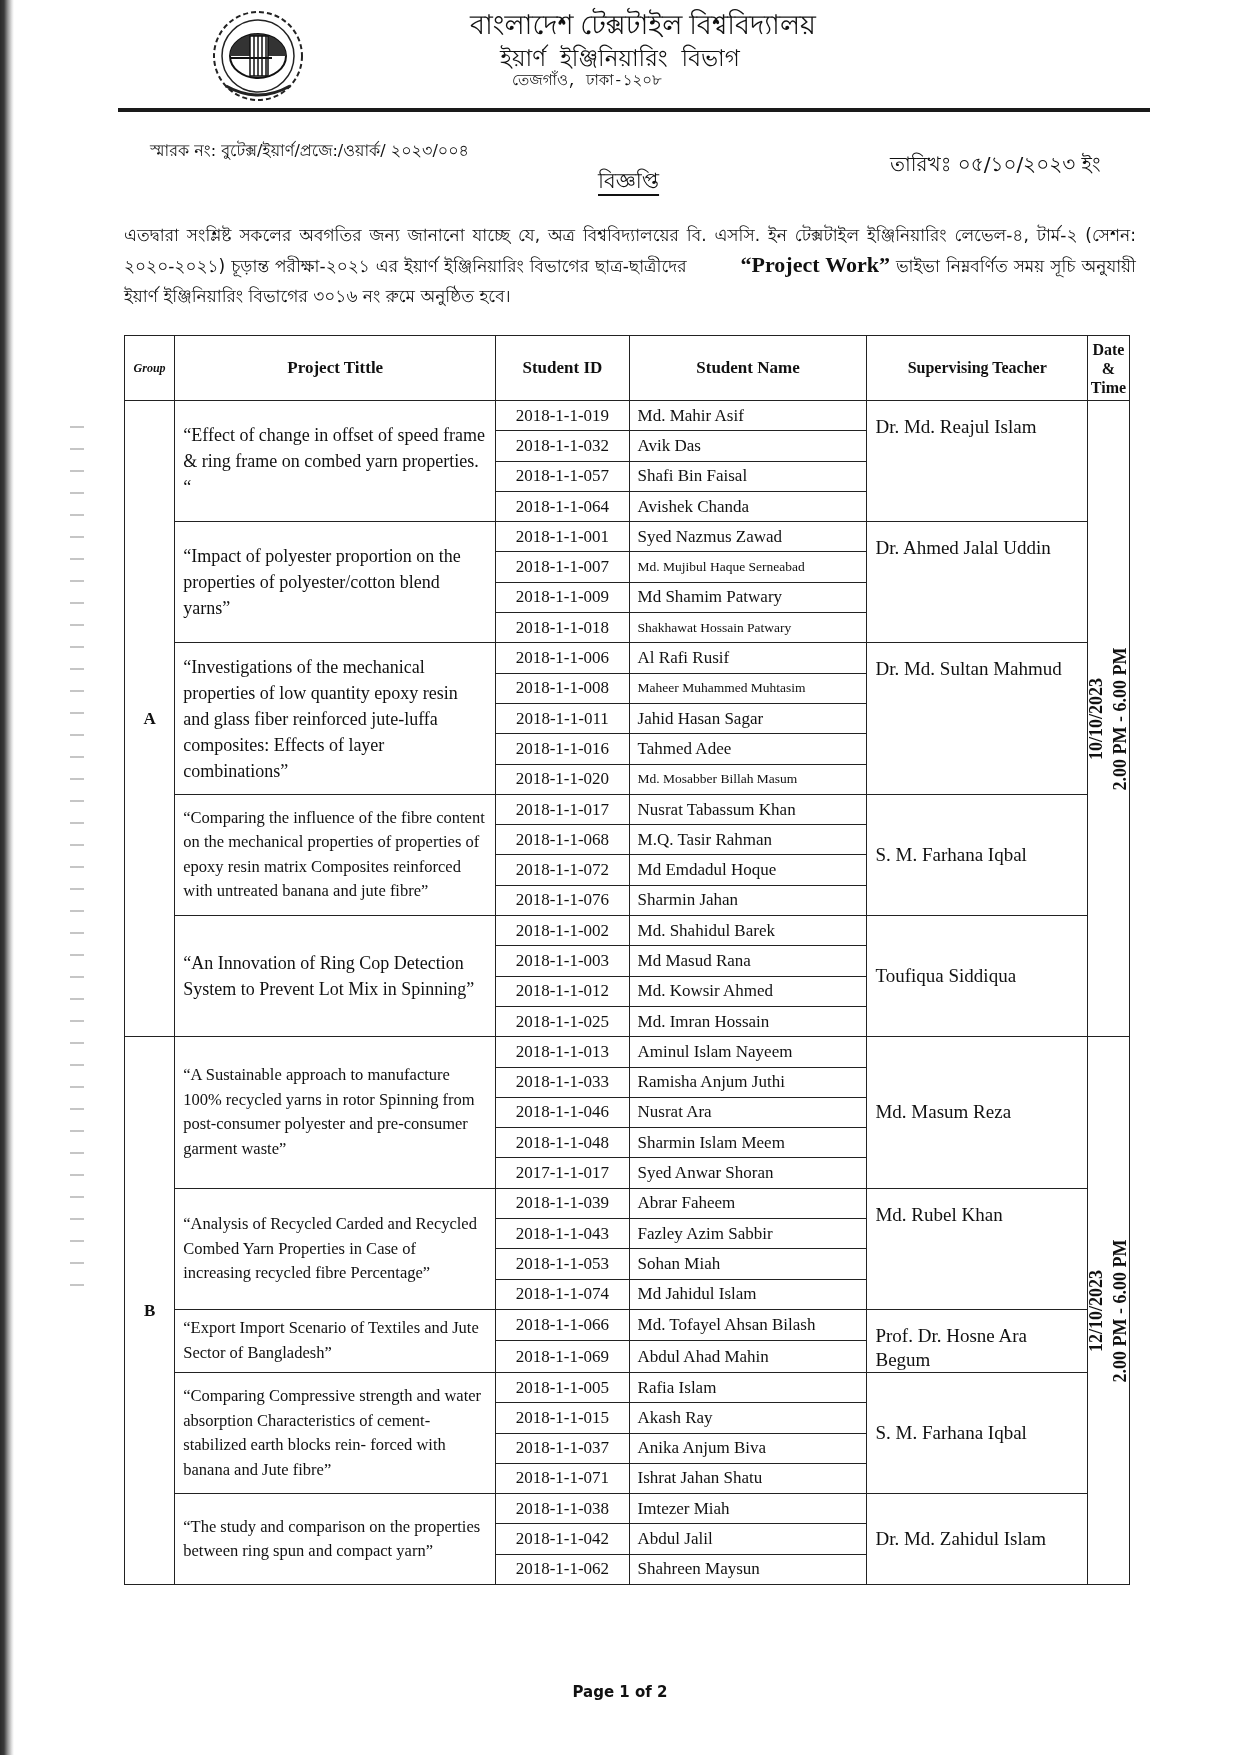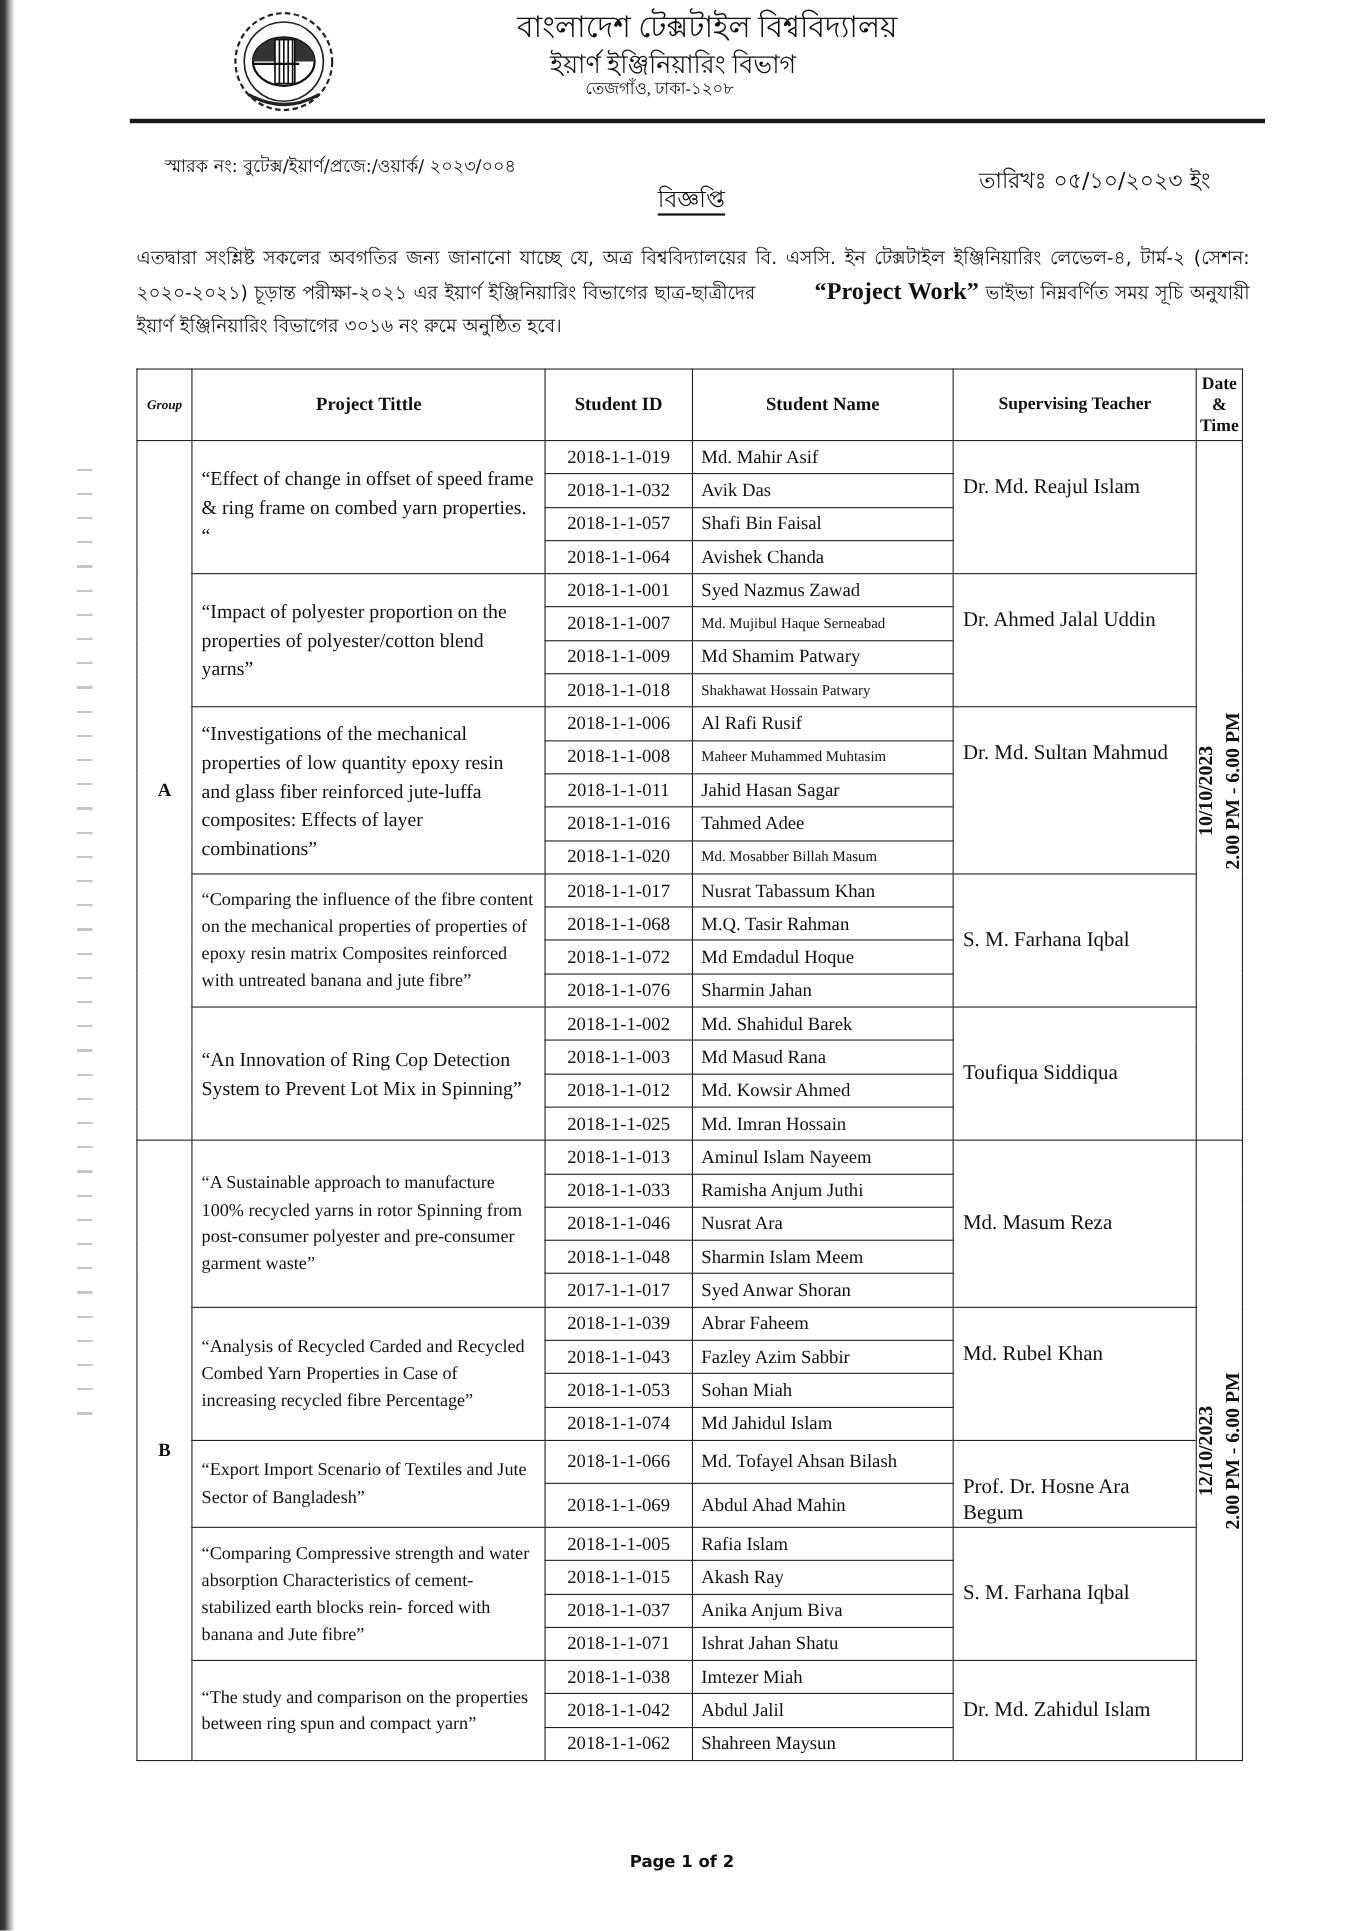--- a/index.html
+++ b/index.html
@@ -12,22 +12,22 @@
     background: linear-gradient(to right, #2a2a2a 0, #3a3a3a 4px, #9a9a9a 8px, #e6e6e6 12px, #fff 14px);
   }
   .scan-edge-2 {
     position: absolute; left: 70px; top: 420px; width: 14px; height: 880px;
     background: repeating-linear-gradient(to bottom, transparent 0 6px, rgba(90,90,90,0.35) 6px 8px, transparent 8px 22px);
   }
   .logo {
     position: absolute; left: 206px; top: 8px; width: 104px; height: 100px;
   }
   .h-univ { position: absolute; left: 470px; top: 4px; font-size: 27px; font-family: Liberation Serif, serif; }
-  .h-dept { position: absolute; left: 500px; top: 40px; font-size: 23px; font-family: Liberation Serif, serif; }
-  .h-addr { position: absolute; left: 532px; top: 68px; font-size: 15px; font-family: Liberation Serif, serif; }
+  .h-dept { position: absolute; left: 500px; top: 40px; font-size: 23px; font-family: Liberation Mono, monospace; }
+  .h-addr { position: absolute; left: 512px; top: 68px; font-size: 15px; font-family: Liberation Mono, monospace; }
   .rule { position: absolute; left: 118px; top: 108px; width: 1032px; height: 4px; background: #1a1a1a; }
   .memo { position: absolute; left: 150px; top: 138px; font-size: 16px; font-family: "DejaVu Sans", sans-serif; }
   .date { position: absolute; left: 890px; top: 138px; font-size: 20px; font-family: "DejaVu Sans", sans-serif; margin-top: 11px; }
   .notice-title {
     position: absolute; left: 598px; top: 165px; font-size: 21px; font-family: Liberation Serif, serif;
     text-decoration: underline; text-underline-offset: 6px; text-decoration-thickness: 2px;
   }
   .para {
     position: absolute; left: 124px; top: 220px; width: 1012px; font-size: 17px; line-height: 30px;
     font-family: "DejaVu Sans", sans-serif; text-align: justify;
@@ -47,21 +47,21 @@
   table.sched th.teacher { width: 170px; font-size: 16px; padding: 0 22px; text-align: center; }
   table.sched th.dt { width: 36px; font-size: 16px; padding: 0 2px; line-height: 19px; }
   table.sched td { height: 29.3px; vertical-align: middle; }
   td.grp { text-align: center; font-weight: bold; font-size: 17px; }
   td.ptitle { vertical-align: middle; font-size: 18px; line-height: 26px; padding: 0 8px; }
   td.ptitle.sm { font-size: 16.5px; line-height: 24.5px; }
   td.sid { text-align: center; white-space: nowrap; font-size: 17px; }
   td.sname { white-space: nowrap; font-size: 17px; }
   td.sname.tiny { font-size: 13.5px; }
   td.teacher { font-size: 19px; line-height: 24px; }
-  td.teacher.top { vertical-align: top; padding-top: 30px; border-radius: 21px; }
+  td.teacher.top { vertical-align: top; padding-top: 14px; border-radius: 21px; }
   td.dtcell { padding: 0; position: relative; }
   .vtext {
     position: absolute; left: 50%; top: 50%;
     transform: translate(-50%, -50%) rotate(-90deg);
     white-space: nowrap; font-weight: bold; font-size: 18px; line-height: 24px; text-align: center;
   }
   .footer {
     position: absolute; left: 0; right: 0; top: 1683px; text-align: center;
     font-family: "DejaVu Sans", sans-serif; font-weight: bold; font-size: 15px;
   }

